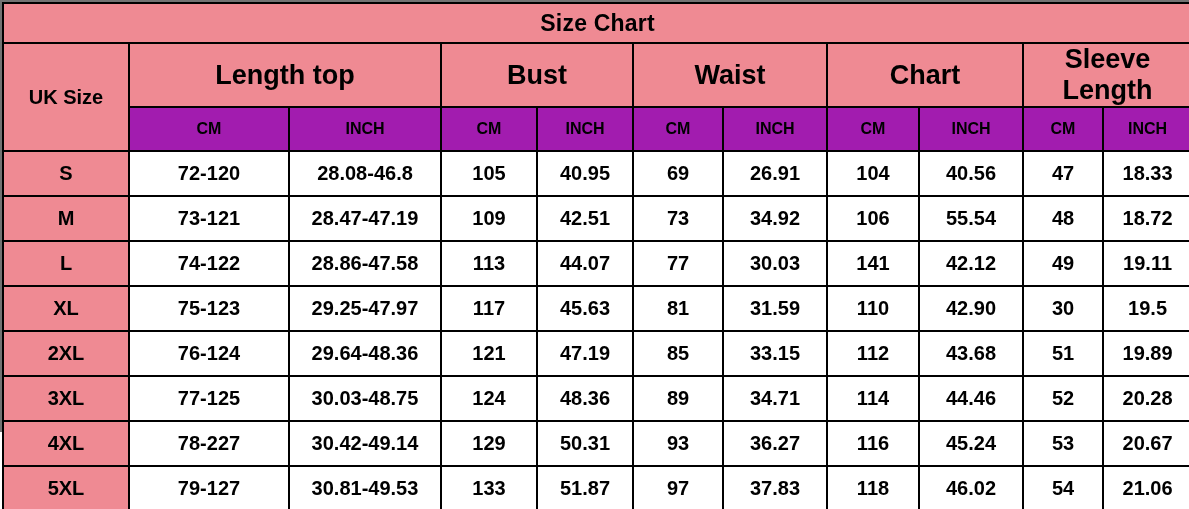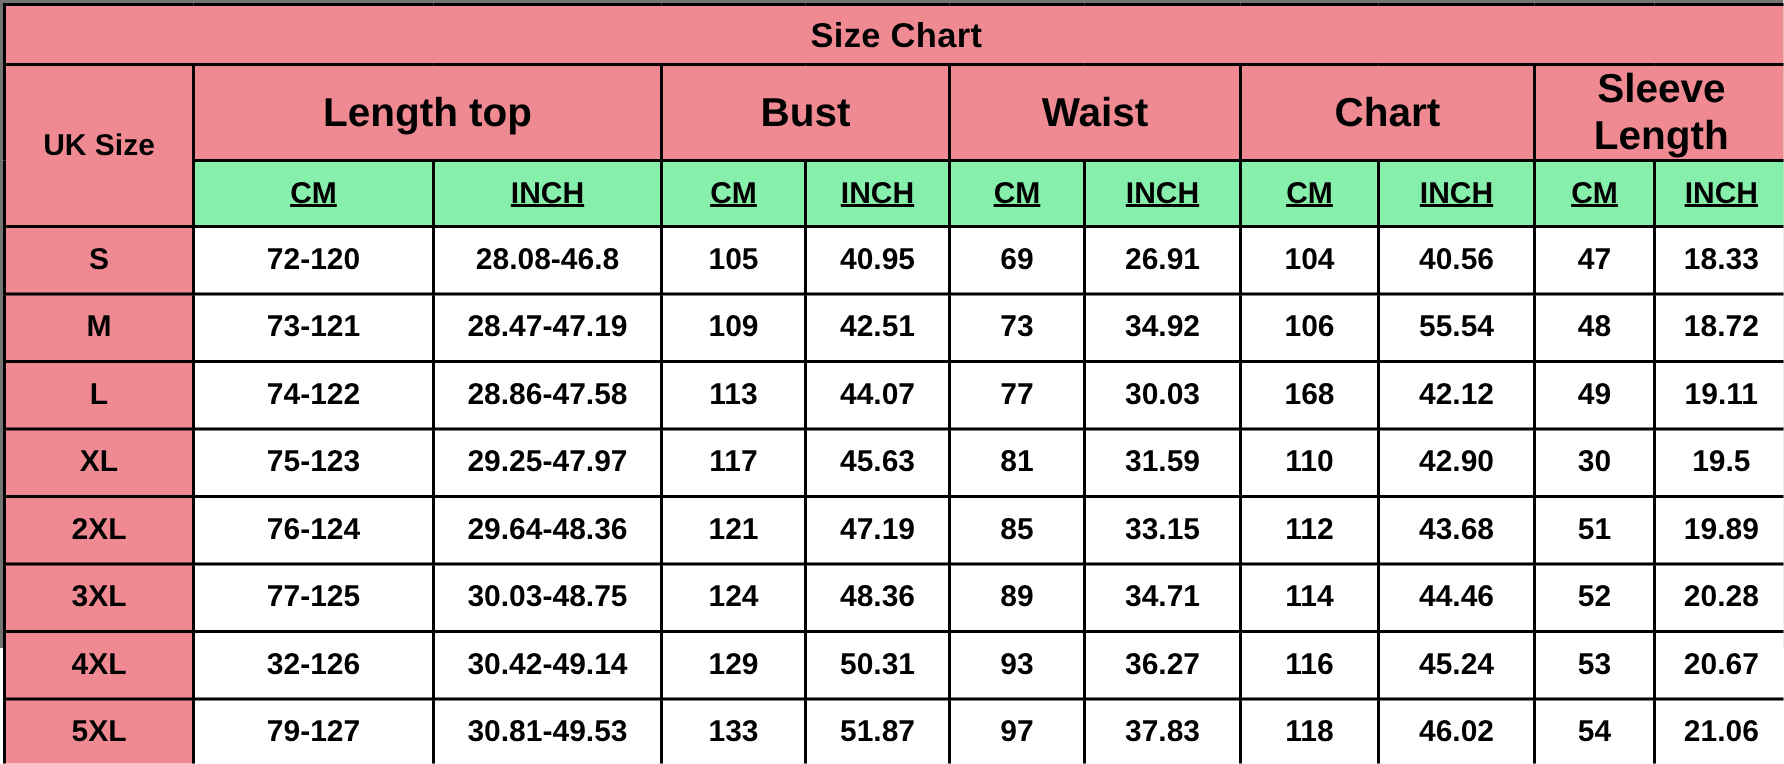--- a/index.html
+++ b/index.html
@@ -45,24 +45,23 @@
     background: #ef8a93;
     font-size: 27px;
     height: 40px;
   }
   .uk-head {
     background: #ef8a93;
     font-size: 20px;
     height: 82px;
   }
   .unit-head {
-    background: #86efac;
-    font-size: 20px;
+    background: #a21caf;
+    font-size: 16px;
     height: 42px;
-    text-decoration: underline;
   }
   .row-label {
     background: #ef8a93;
     font-size: 20px;
   }
   .data-cell {
     background: #ffffff;
     font-size: 20px;
     height: 43px;
   }
@@ -154,21 +153,21 @@
         <td class="data-cell">18.72</td>
       </tr>
       <tr>
         <td class="row-label">L</td>
         <td class="data-cell">74-122</td>
         <td class="data-cell">28.86-47.58</td>
         <td class="data-cell">113</td>
         <td class="data-cell">44.07</td>
         <td class="data-cell">77</td>
         <td class="data-cell">30.03</td>
-        <td class="data-cell">168</td>
+        <td class="data-cell">141</td>
         <td class="data-cell">42.12</td>
         <td class="data-cell">49</td>
         <td class="data-cell">19.11</td>
       </tr>
       <tr>
         <td class="row-label">XL</td>
         <td class="data-cell">75-123</td>
         <td class="data-cell">29.25-47.97</td>
         <td class="data-cell">117</td>
         <td class="data-cell">45.63</td>
@@ -200,21 +199,21 @@
         <td class="data-cell">48.36</td>
         <td class="data-cell">89</td>
         <td class="data-cell">34.71</td>
         <td class="data-cell">114</td>
         <td class="data-cell">44.46</td>
         <td class="data-cell">52</td>
         <td class="data-cell">20.28</td>
       </tr>
       <tr>
         <td class="row-label">4XL</td>
-        <td class="data-cell">32-126</td>
+        <td class="data-cell">78-227</td>
         <td class="data-cell">30.42-49.14</td>
         <td class="data-cell">129</td>
         <td class="data-cell">50.31</td>
         <td class="data-cell">93</td>
         <td class="data-cell">36.27</td>
         <td class="data-cell">116</td>
         <td class="data-cell">45.24</td>
         <td class="data-cell">53</td>
         <td class="data-cell">20.67</td>
       </tr>

